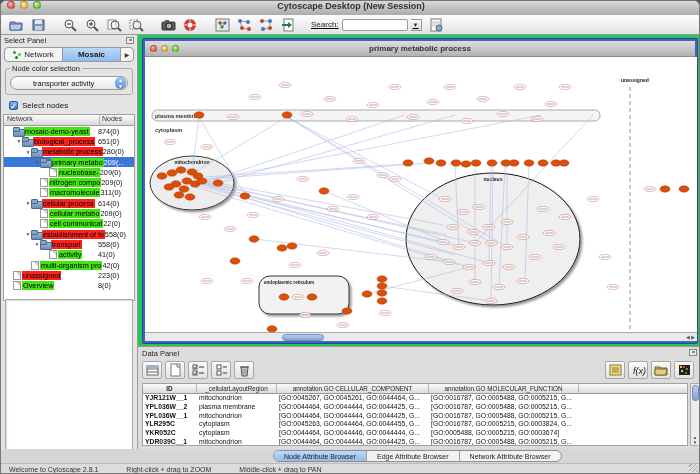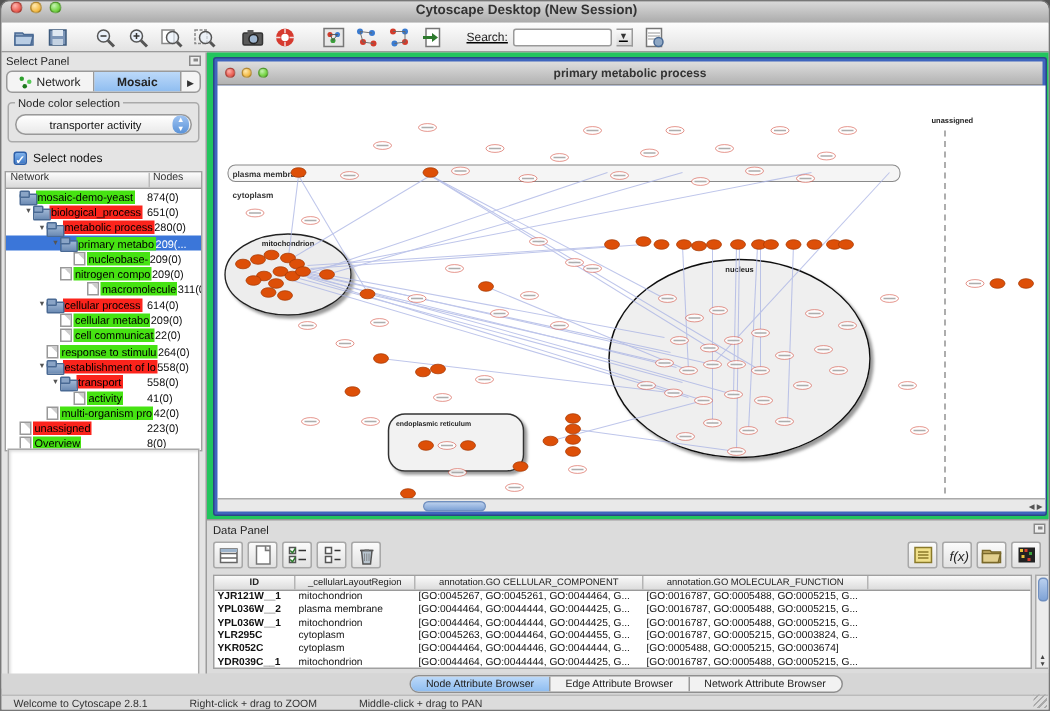--- a/index.html
+++ b/index.html
@@ -305,21 +305,21 @@
             <span class="ic-file"></span>
             <span class="lab green">nucleobase-</span>
             <span class="cnt">209(0)</span>
           </div>
           <div class="trow" style="padding-left: 30px;">
             <span class="arr"></span>
             <span class="ic-file"></span>
             <span class="lab green">nitrogen compo</span>
             <span class="cnt">209(0)</span>
           </div>
-          <div class="trow" style="padding-left: 48px;">
+          <div class="trow" style="padding-left: 30px;">
             <span class="arr"></span>
             <span class="ic-file"></span>
             <span class="lab green">macromolecule</span>
             <span class="cnt">311(0)</span>
           </div>
           <div class="trow" style="padding-left: 21px;">
             <span class="arr">▼</span>
             <span class="ic-folder"></span>
             <span class="lab red">cellular process</span>
             <span class="cnt">614(0)</span>
@@ -328,26 +328,20 @@
             <span class="arr"></span>
             <span class="ic-file"></span>
             <span class="lab green">cellular metabo</span>
             <span class="cnt">209(0)</span>
           </div>
           <div class="trow" style="padding-left: 30px; justify-content: space-between;">
             <span class="arr"></span>
             <span class="ic-file"></span>
             <span class="lab green">cell communicat</span>
             <span class="cnt">22(0)</span>
-          </div>
-          <div class="trow" style="padding-left: 21px;">
-            <span class="arr"></span>
-            <span class="ic-file"></span>
-            <span class="lab green">response to stimulu</span>
-            <span class="cnt">264(0)</span>
           </div>
           <div class="trow" style="padding-left: 21px;">
             <span class="arr">▼</span>
             <span class="ic-folder"></span>
             <span class="lab red">establishment of lo</span>
             <span class="cnt">558(0)</span>
           </div>
           <div class="trow" style="padding-left: 30px;">
             <span class="arr">▼</span>
             <span class="ic-folder"></span>

